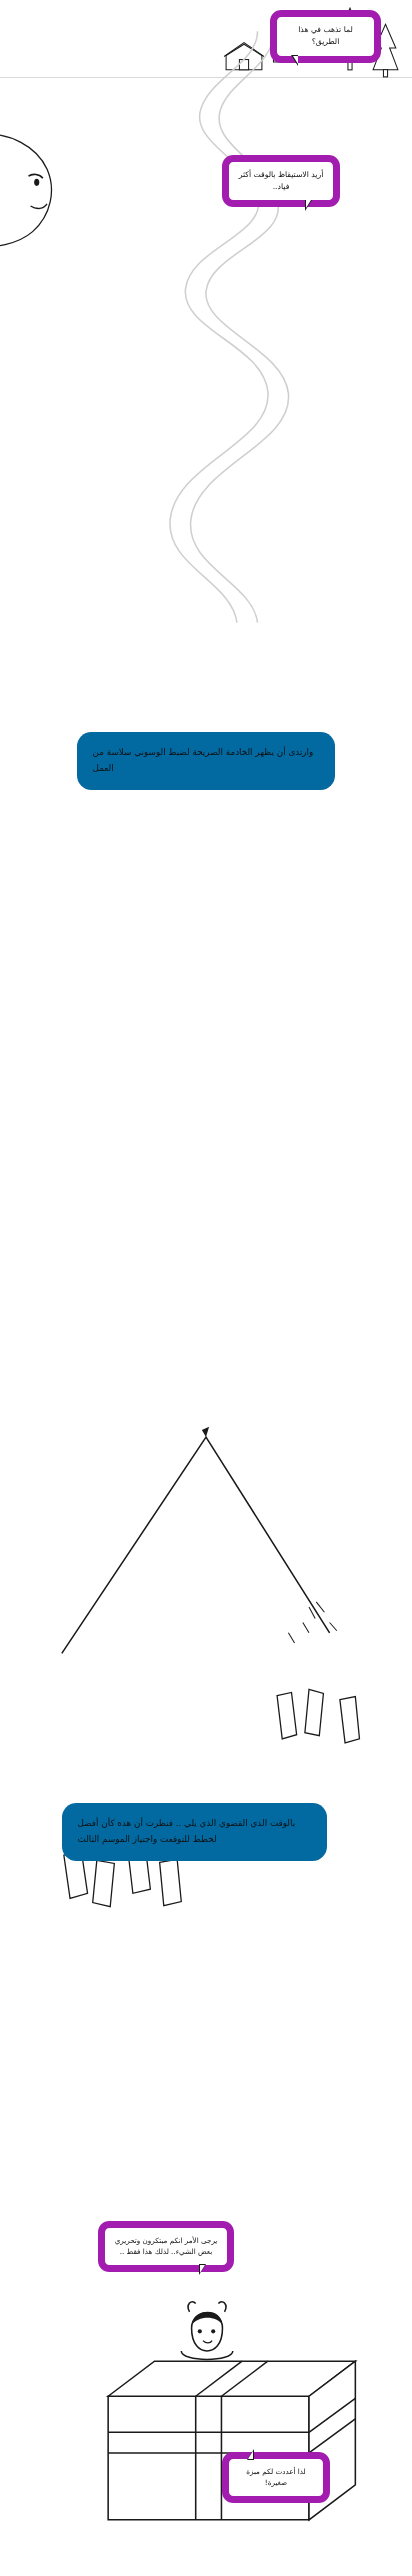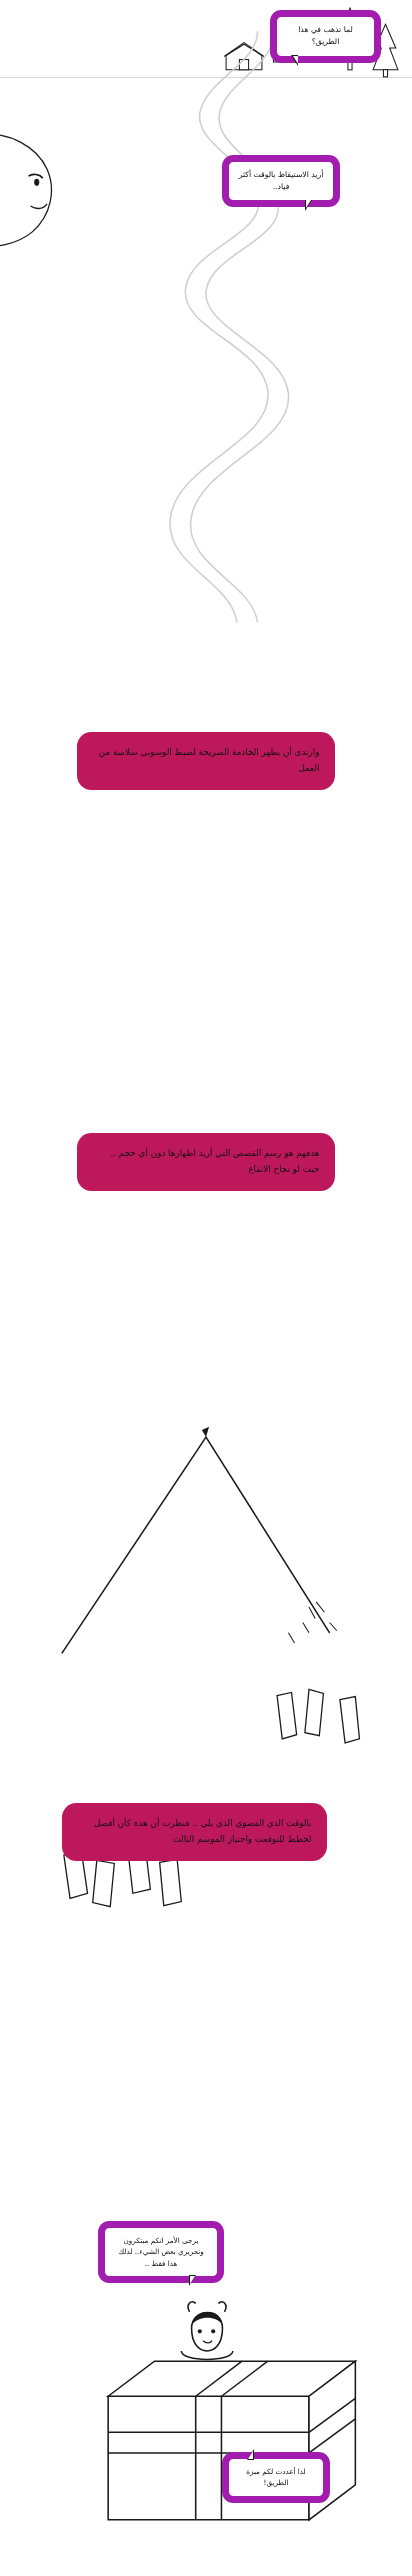--- a/index.html
+++ b/index.html
@@ -133,26 +133,26 @@
     right: 21.6px;
     bottom: -8.2px;
     width:0;height:0;
     border-right: 5.7px solid transparent;
     border-top: 8.8px solid #ffffff;
   }
 
   
   .narration {
     position: absolute;
-    background: #be185d;
+    background: #0369a1;
     border-radius: 14.4px;
     color: #101010;
     font-size: 8.8px;
     line-height: 1.8;
-    text-align: right;
+    text-align: left;
     padding: 13.4px 15.5px;
     box-sizing: border-box;
   }
   .narr-1 {
     left: 77px;
     top: 732px;
     width: 258px;
   }
   .narr-2 {
     left: 77px;
@@ -192,21 +192,21 @@
     left: 0;
     top: 2190px;
     width: 412px;
     height: 464px;
   }
   .gift-panel svg { display:block; }
 
   .bubble-3 {
     left: 98px;
     top: 2221px;
-    width: 126px;
+    width: 136px;
     font-size: 7.2px;
   }
   .bubble-3 .tail {
     right: 20.6px;
     bottom: -10.3px;
     border-right: 7.2px solid transparent;
     border-top: 11.3px solid #1a1a1a;
   }
   .bubble-3 .tail-i {
     position:absolute;
@@ -321,23 +321,20 @@
       <span>أريد الاستيقاظ بالوقت أكثر فياد..</span>
       <span class="tail"></span>
       <span class="tail-i"></span>
     </div>
   </div>
 
   <div class="narration narr-1">
     <span>وارتدى أن يظهر الخادمة الصريحة لضبط الوسوني سلاسة من العمل</span>
   </div>
 
-  <div class="narration narr-2">
-    <span>هدفهم هو رسم القصص التي أريد اظهارها دون أي حجم .. حيث لو نجاح الانقاع</span>
-  </div>
 
   <div class="mountain-panel">
     <svg width="412" height="412" viewBox="0 0 800 800">
       <path d="M120 560 L400 140 L640 520" fill="none" stroke="#1a1a1a" stroke-width="3"></path>
       <path d="M400 140 L406 120 L392 126 Z" fill="#1a1a1a"></path>
       <path d="M600 470 L612 492" stroke="#1a1a1a" stroke-width="2" fill="none"></path>
       <path d="M614 460 L630 480" stroke="#1a1a1a" stroke-width="2" fill="none"></path>
       <path d="M588 500 L600 520" stroke="#1a1a1a" stroke-width="2" fill="none"></path>
       <path d="M560 520 L572 540" stroke="#1a1a1a" stroke-width="2" fill="none"></path>
       <path d="M640 500 L654 516" stroke="#1a1a1a" stroke-width="2" fill="none"></path>
@@ -388,19 +385,19 @@
     </svg>
   </div>
 
   <div class="bubble bubble-3">
     <span>يرجى الأمر انكم مبتكرون وتحريري بعض الشيء.. لذلك هذا فقط ..</span>
     <span class="tail"></span>
     <span class="tail-i"></span>
   </div>
 
   <div class="bubble bubble-4">
-    <span>لذا أعددت لكم مبزة الطريق!</span>
+    <span>لذا أعددت لكم مبزة صغيرة!</span>
     <span class="tail"></span>
     <span class="tail-i"></span>
   </div>
 
 </div>
 
 
 </body></html>

